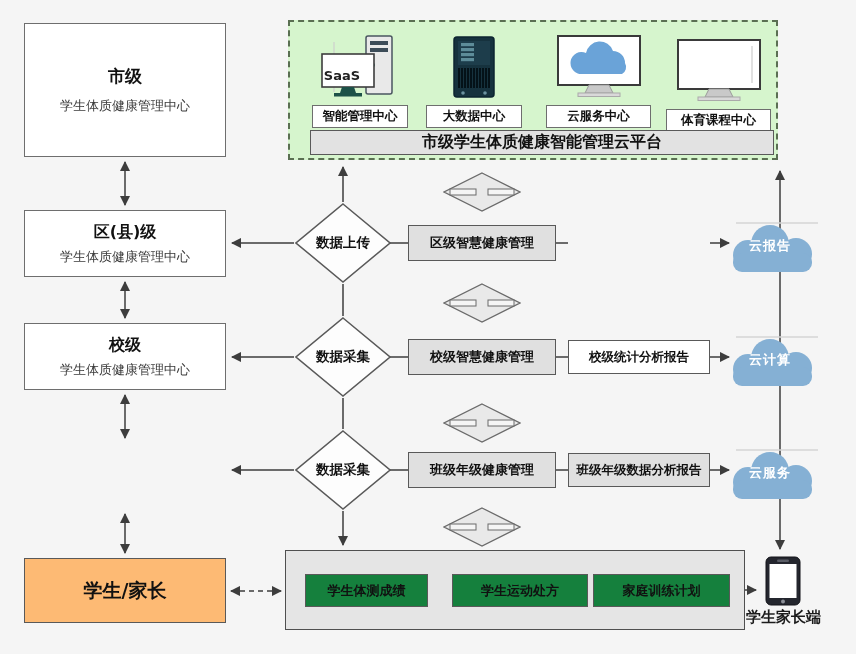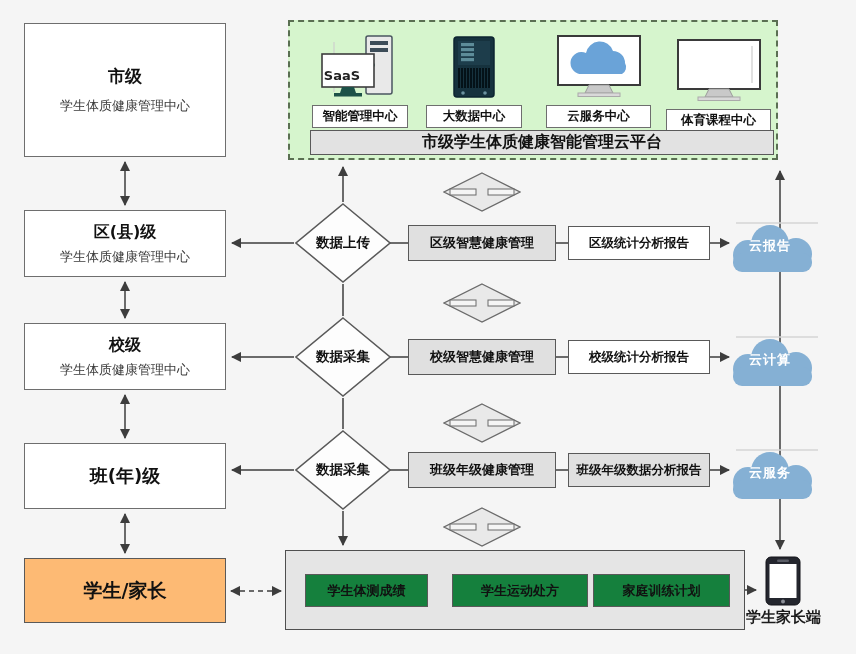--- a/index.html
+++ b/index.html
@@ -102,23 +102,20 @@
     <div class="lv-title">市级</div>
     <div class="lv-sub">学生体质健康管理中心</div>
   </div>
   <div class="abs lv-box" style="left:24px;top:210px;width:202px;height:67px;">
     <div class="lv-title" style="font-size:16px;">区(县)级</div>
     <div class="lv-sub" style="margin-top:5px;">学生体质健康管理中心</div>
   </div>
   <div class="abs lv-box" style="left:24px;top:323px;width:202px;height:67px;">
     <div class="lv-title" style="font-size:16px;">校级</div>
     <div class="lv-sub" style="margin-top:5px;">学生体质健康管理中心</div>
-  </div>
-  <div class="abs lv-box" style="left:24px;top:443px;width:202px;height:66px;">
-    <div class="lv-title" style="font-size:18px;">班(年)级</div>
   </div>
   <div class="abs lv-box gray" style="left:24px;top:558px;width:202px;height:65px;">
     <div class="lv-title" style="font-size:19px;">学生/家长</div>
   </div>
 
   <div class="abs platform" style="left:288px;top:20px;width:490px;height:140px;">
 
     <div class="pf-col" style="left:22px;top:6px;width:96px;">
       <div class="pf-iconbox">
         <svg width="84" height="66" viewBox="0 0 84 66">
@@ -239,21 +236,20 @@
       <polygon points="39,1 77,20 39,39 1,20" fill="#e9e9e9" stroke="#6a6a6a" stroke-width="1.3"></polygon>
       <rect x="7" y="17" width="26" height="6" fill="#f5f5f5" stroke="#6a6a6a" stroke-width="1"></rect>
       <rect x="45" y="17" width="26" height="6" fill="#f5f5f5" stroke="#6a6a6a" stroke-width="1"></rect>
     </svg>
   </div>
 
   <div class="abs mg-box" style="left:408px;top:225px;width:148px;height:36px;">区级智慧健康管理</div>
   <div class="abs mg-box" style="left:408px;top:339px;width:148px;height:36px;">校级智慧健康管理</div>
   <div class="abs mg-box" style="left:408px;top:452px;width:148px;height:36px;">班级年级健康管理</div>
 
-  <div class="abs rp-box" style="left:568px;top:226px;width:142px;height:34px;">区级统计分析报告</div>
   <div class="abs rp-box" style="left:568px;top:340px;width:142px;height:34px;">校级统计分析报告</div>
   <div class="abs rp-box gray" style="left:568px;top:453px;width:142px;height:34px;">班级年级数据分析报告</div>
 
   <div class="abs cloud" style="left:718px;top:335px;">
     <svg width="104" height="56" viewBox="0 0 104 56">
       <g fill="#85b0d4">
         <circle cx="30" cy="34" r="15"></circle>
           <circle cx="52" cy="23" r="19"></circle>
           <circle cx="78" cy="33" r="16"></circle>
         <rect x="15" y="32" width="79" height="19" rx="9"></rect>

